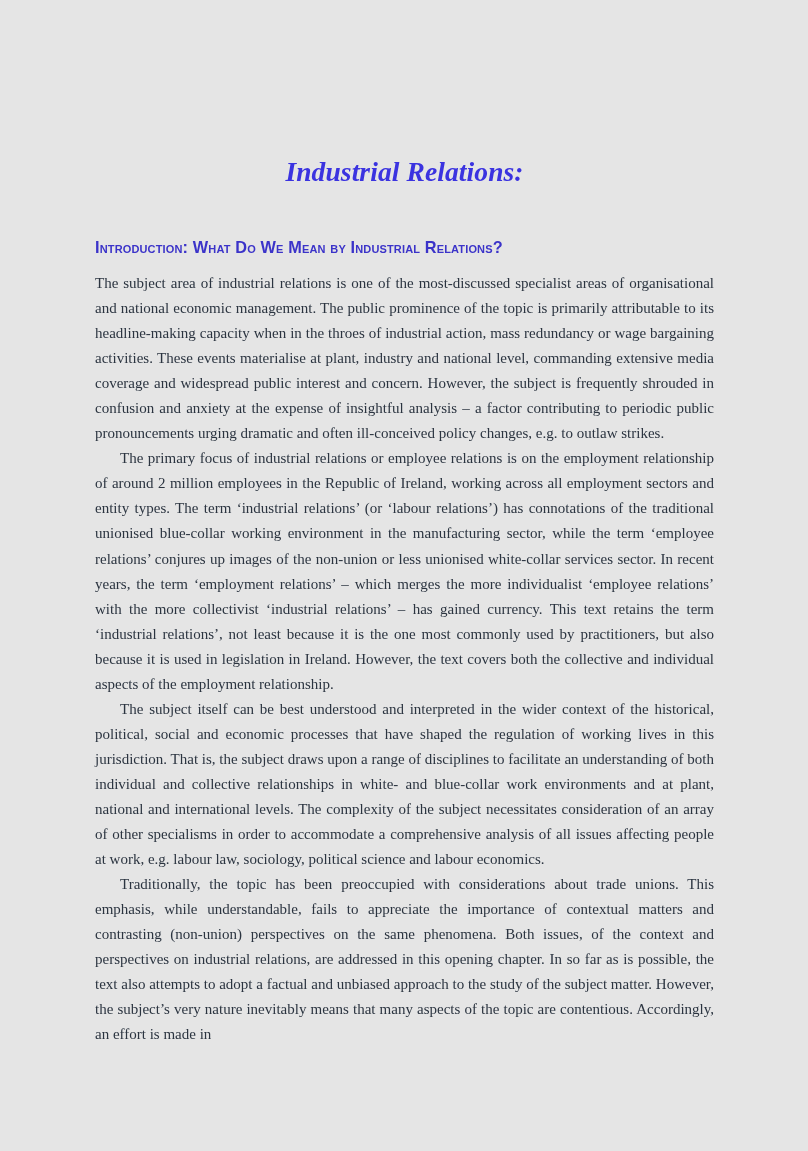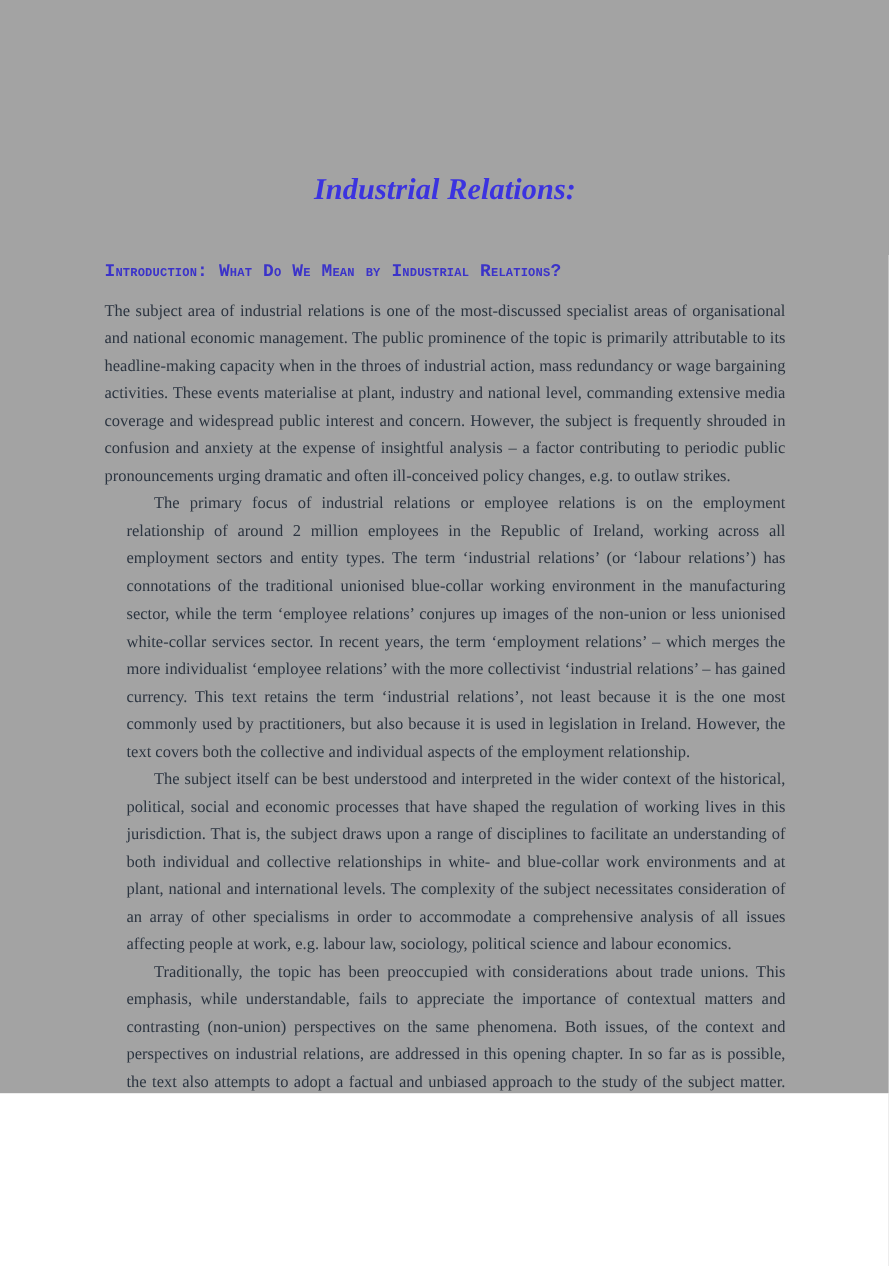--- a/index.html
+++ b/index.html
@@ -4,22 +4,22 @@
 <style>
   html, body {
     margin: 0;
     padding: 0;
     background: #ffffff;
   }
 
   .page {
     position: relative;
     width: 808px;
-    height: 994px;
-    background: #a3a3a3;
+    height: 1151px;
+    background: #e5e5e5;
     overflow: hidden;
     box-sizing: border-box;
   }
 
   .content {
     position: absolute;
     left: 95px;
     top: 0;
     width: 619px;
   }
@@ -44,21 +44,21 @@
   }
 
   .chapter-title .title-line-2 {
     font-size: 27.5px;
   }
 
   
   .section-heading {
     margin: 0;
     padding-top: 45px;
-    font-family: Liberation Mono, monospace;
+    font-family: Liberation Sans, sans-serif;
     font-weight: bold;
     font-size: 16.3px;
     font-variant: small-caps;
     font-style: normal;
     color: #3b33c9;
     letter-spacing: 0.15px;
     line-height: 20px;
     white-space: nowrap;
   }
 
@@ -75,21 +75,20 @@
     color: #2b3440;
     text-align: justify;
     text-justify: inter-word;
     hyphens: none;
     -webkit-hyphens: none;
     text-indent: 0;
   }
 
   p.body-par + p.body-par {
     text-indent: 25px;
-    margin-left: 20px;
   }
 
   
   p.body-par.truncated {
     overflow: hidden;
   }
 </style>
 </head>
 <body>
 

